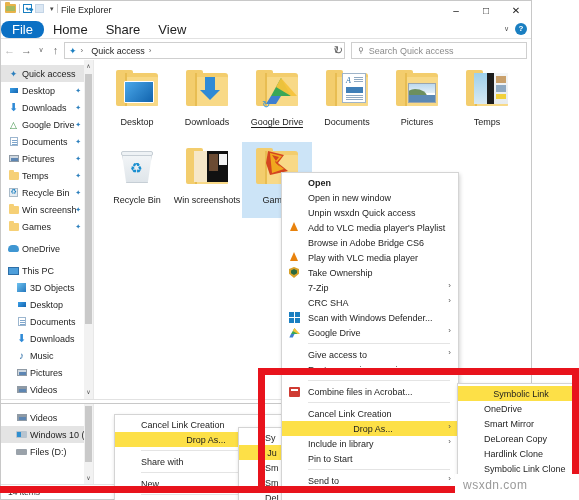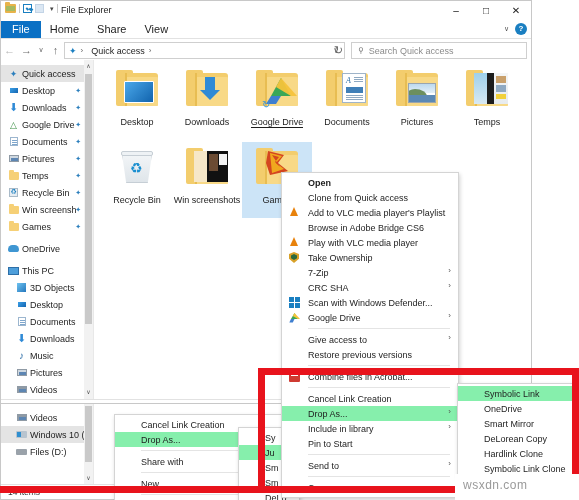--- a/index.html
+++ b/index.html
@@ -25,21 +25,21 @@
   .ico-check{width:9px;height:9px;border:1px solid #1a7fc1;box-sizing:border-box;position:relative;background:#fff;}
   .ico-check:after{content:"";position:absolute;left:1.5px;top:3px;width:3px;height:1.5px;background:#1a7fc1;transform:rotate(42deg);box-shadow:2.6px -1.6px 0 0 #1a7fc1,3.4px -2.6px 0 0 #1a7fc1;}
   .ico-blank{width:9px;height:9px;background:#dbe7f3;border:1px solid #c3d4e6;box-sizing:border-box;}
   .ico-caret{font-size:7px;color:#444;line-height:9px;}
   .tb-title{position:absolute;left:60px;top:4px;font-size:9px;color:#1d1d1d;}
   .tb-btns{position:absolute;right:0;top:0;display:flex;}
   .tb-btn{width:30px;height:19px;display:flex;align-items:center;justify-content:center;font-size:10px;color:#222;}
 
   .ribbon{height:17px;position:relative;border-bottom:1px solid #e2e2e2;background:#fff;}
   .rtabs{display:flex;height:17px;}
-  .rtab{padding:0 9px;height:17px;line-height:17px;font-size:11px;color:#1d1d1d;}
+  .rtab{padding:0 9px;height:17px;line-height:17px;font-size:13px;color:#1d1d1d;border-radius:8px;}
   .rtab.active{background:#0b70c4;color:#fff;padding:0 11px;}
   .rib-right{position:absolute;right:4px;top:2px;display:flex;align-items:center;gap:6px;}
   .chev{font-size:7px;color:#555;}
   .help{width:12px;height:12px;border-radius:50%;background:#1a7fc1;color:#fff;font-size:8px;line-height:12px;text-align:center;font-weight:bold;}
 
   .navbar{height:22px;position:relative;background:#fff;display:flex;align-items:center;}
   .nav-ico{width:17px;height:22px;display:flex;align-items:center;justify-content:center;color:#6b6b6b;font-size:11px;}
   .nav-ico.dim{color:#b4b4b4;}
   .addrbar{position:absolute;left:63px;top:3px;right:186px;height:17px;border:1px solid #cfcfcf;box-sizing:border-box;background:#fff;display:flex;align-items:center;}
   .pin-s{color:#1a7fc1;font-size:9px;margin-left:4px;}
@@ -137,21 +137,21 @@
 
   
   #win2{left:0;top:403px;width:292px;height:97px;border:1px solid #c8c8c8;box-sizing:border-box;background:#fff;}
   #win2 .sidebar{width:92px;flex:0 0 92px;}
   #win2 .body2{position:absolute;left:0;top:0;right:0;bottom:14px;display:flex;}
 
   
   .cmenu{position:absolute;background:#fff;border:1px solid #d4d4d4;box-shadow:1px 2px 4px rgba(0,0,0,.18);padding:2px 0;box-sizing:border-box;}
   .mi{height:15px;display:flex;align-items:center;position:relative;padding-left:26px;padding-right:20px;font-size:9px;color:#1d1d1d;white-space:nowrap;}
   .mi.bold{font-weight:bold;}
-  .mi.hl{background:#86efac;}
+  .mi.hl{background:#fde047;justify-content:center;}
   .mi .mi-ico{position:absolute;left:6px;top:2px;width:12px;height:11px;display:flex;align-items:center;justify-content:center;font-size:9px;}
   .mi .arr{position:absolute;right:7px;top:1px;font-size:8px;color:#555;}
   .msep{height:1px;background:#e4e4e4;margin:3px 8px 3px 26px;}
   #cmenu1{left:281px;top:172px;width:178px;}
   #submenu1{left:457px;top:383px;width:122px;}
   #cmenu2{left:114px;top:414px;width:178px;}
   #submenu2{left:238px;top:427px;width:62px;}
 
   .vlc{width:10px;height:11px;position:relative;}
   .vlc:after{content:"";position:absolute;left:1px;top:0;border-left:4px solid transparent;border-right:4px solid transparent;border-bottom:9px solid #e8820c;}
@@ -599,21 +599,24 @@
     <div class="mi">
       <span>DeLo</span>
     </div>
   </div>
 
 <div class="cmenu" id="cmenu1">
     <div class="mi bold">
       <span>Open</span>
     </div>
     <div class="mi">
-      <span>Clone from Quick access</span>
+      <span>Open in new window</span>
+    </div>
+    <div class="mi">
+      <span>Unpin wsxdn Quick access</span>
     </div>
     <div class="mi">
       <span class="mi-ico">
         <span class="vlc"></span>
       </span>
       <span>Add to VLC media player's Playlist</span>
     </div>
     <div class="mi">
       <span>Browse in Adobe Bridge CS6</span>
     </div>

